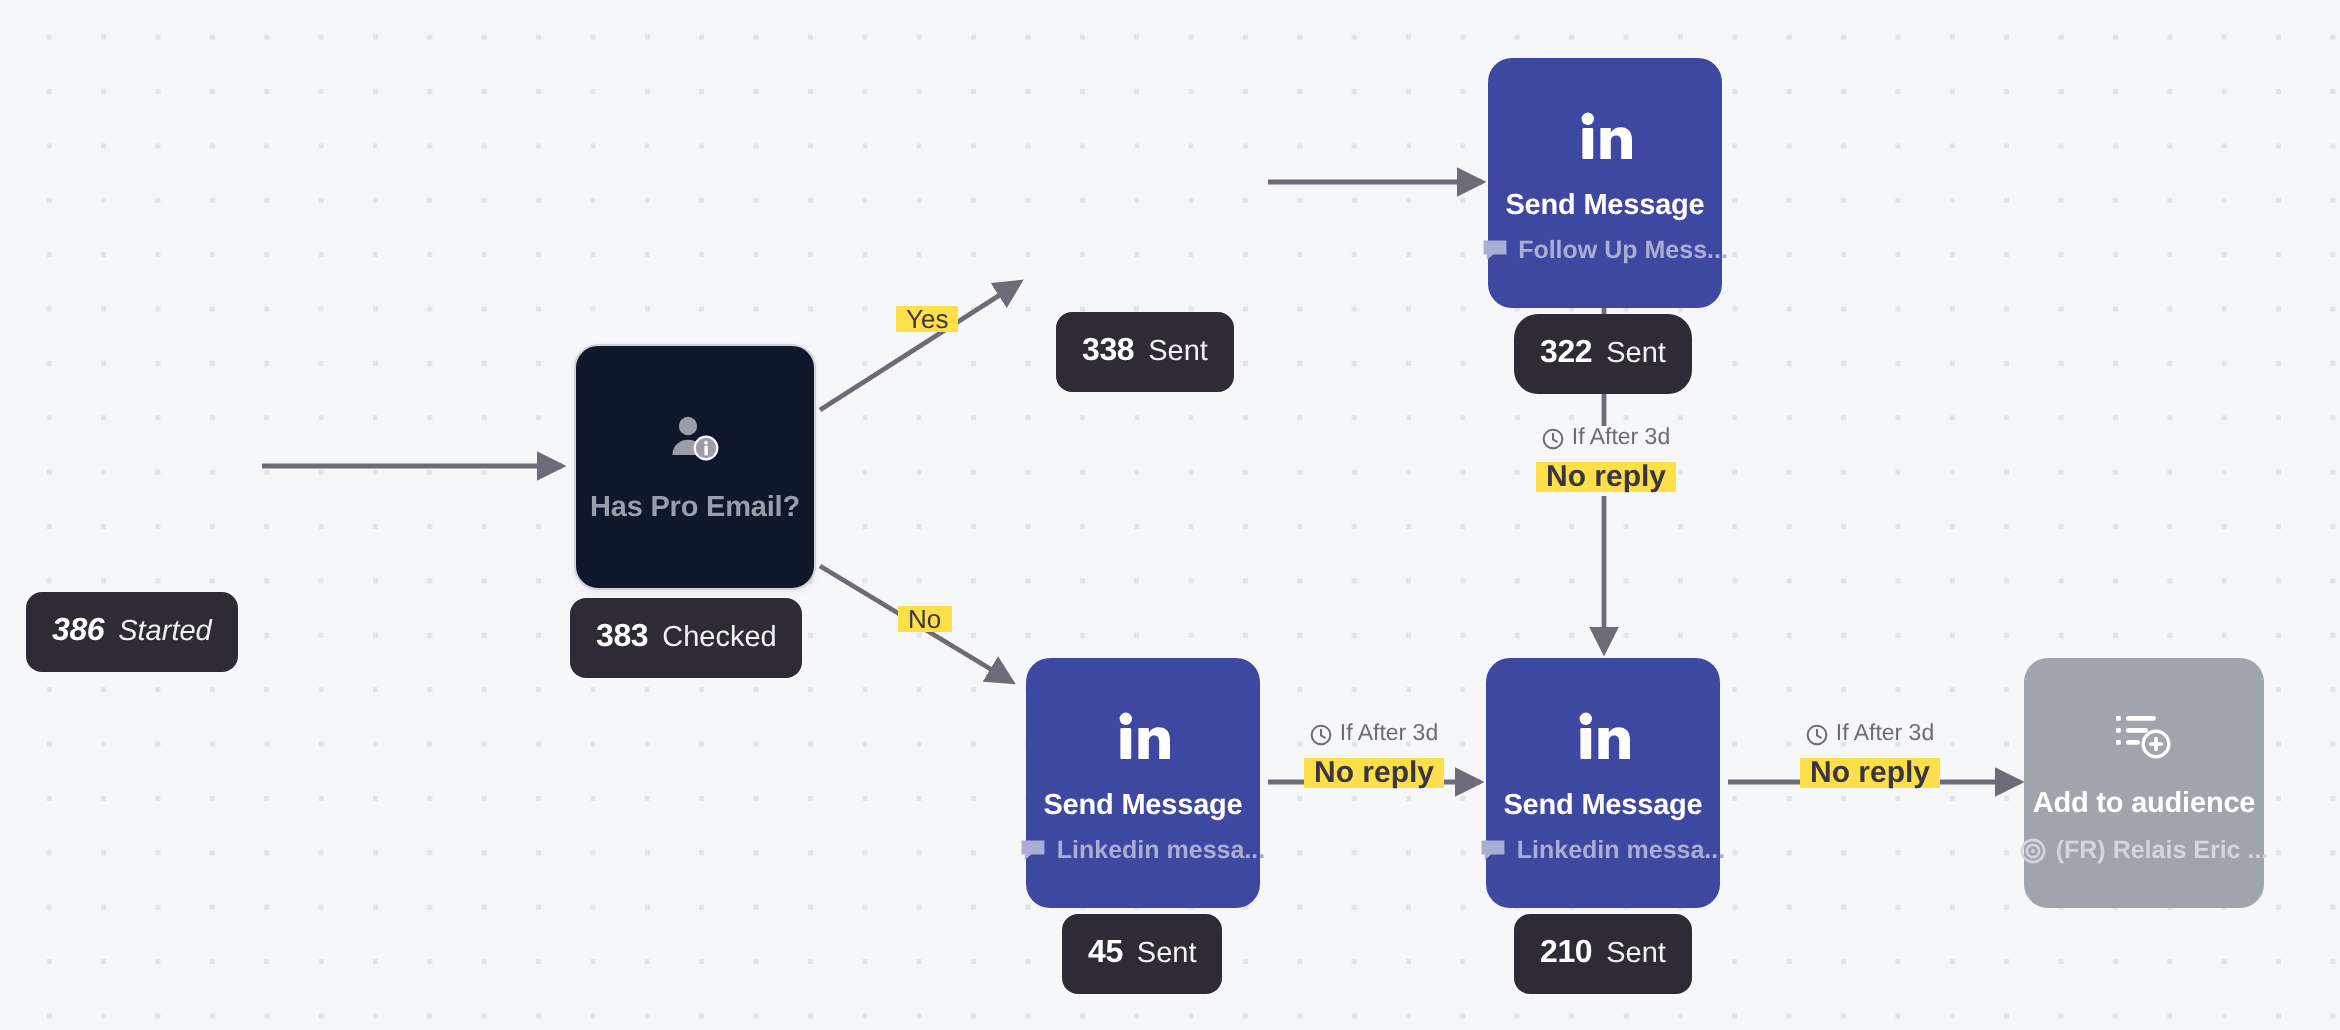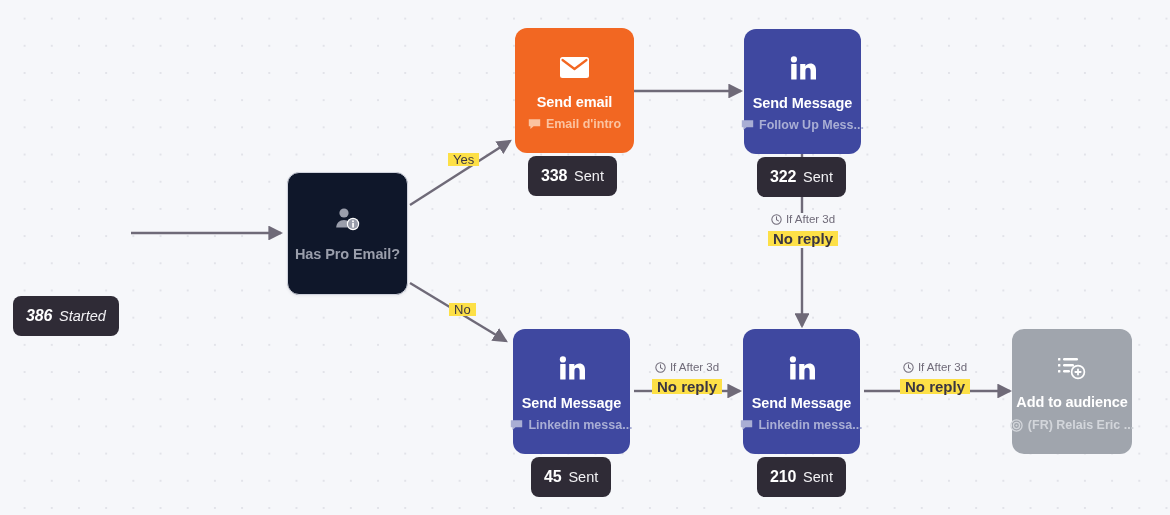--- a/index.html
+++ b/index.html
@@ -200,36 +200,25 @@
         <circle cx="10" cy="6" r="4.6" fill="#9a9eab"></circle>
         <path d="M2.2 20.5 c0-4.6 3.5-7.6 7.8-7.6 c4.3 0 7.8 3 7.8 7.6 z" fill="#9a9eab"></path>
         <circle cx="19" cy="17" r="6.2" fill="#ffffff"></circle>
         <circle cx="19" cy="17" r="5.1" fill="#9a9eab"></circle>
         <circle cx="19" cy="14.3" r="0.95" fill="#ffffff"></circle>
         <rect x="18.2" y="15.8" width="1.7" height="5" rx="0.7" fill="#ffffff"></rect>
       </svg>
     </span>
     <span class="ntitle">Has Pro Email?</span>
   </div>
-
-  <div class="node node-orange" style="left:515px; top:28px; width:119px; height:125px;">
-    <span class="nicon">
-      <svg width="31" height="23" viewBox="0 0 31 23">
-        <rect x="1" y="1" width="29" height="21" rx="2.5" fill="#ffffff"></rect>
-        <path d="M3.5 4 L15.5 13 L27.5 4" stroke="#f26722" stroke-width="2.2" fill="none" stroke-linecap="round" stroke-linejoin="round"></path>
-      </svg>
-    </span>
-    <span class="ntitle">Send email</span>
-    <span class="nsub">
-      <svg width="13" height="12" viewBox="0 0 13 12">
-        <path d="M0.8 1.2 h11.4 v7 h-6.6 l-3.2 2.8 v-2.8 h-1.6 z" fill="#fbc3a0"></path>
-      </svg>
-      <span>Email d'intro</span>
-    </span>
-  </div>
+  <div class="badge" style="left:285px; top:299px;">
+    <span class="bnum">383</span>
+    <span class="blabel">Checked</span>
+  </div>
+
   <div class="badge" style="left:528px; top:156px;">
     <span class="bnum">338</span>
     <span class="blabel">Sent</span>
   </div>
 
   <div class="node node-indigo" style="left:744px; top:29px; width:117px; height:125px;">
     <span class="nicon">
       <svg width="28" height="26" viewBox="0 0 28 26">
         <rect x="2.2" y="8" width="5.4" height="15.5" rx="0.6" fill="#ffffff"></rect>
         <circle cx="4.9" cy="3.4" r="3.1" fill="#ffffff"></circle>
@@ -238,21 +227,21 @@
       </svg>
     </span>
     <span class="ntitle">Send Message</span>
     <span class="nsub">
       <svg width="13" height="12" viewBox="0 0 13 12">
         <path d="M0.8 1.2 h11.4 v7 h-6.6 l-3.2 2.8 v-2.8 h-1.6 z" fill="#a9aed4"></path>
       </svg>
       <span>Follow Up Mess...</span>
     </span>
   </div>
-  <div class="badge" style="left:757px; top:157px;">
+  <div class="badge" style="left:757px; top:157px;border-radius:12px;">
     <span class="bnum">322</span>
     <span class="blabel">Sent</span>
   </div>
 
   <div class="node node-indigo" style="left:513px; top:329px; width:117px; height:125px;">
     <span class="nicon">
       <svg width="28" height="26" viewBox="0 0 28 26">
         <rect x="2.2" y="8" width="5.4" height="15.5" rx="0.6" fill="#ffffff"></rect>
         <circle cx="4.9" cy="3.4" r="3.1" fill="#ffffff"></circle>
         <path d="M11.2 8 h5.2 v2.2 c1.1-1.7 2.9-2.6 5-2.6 c3.6 0 5.6 2.3 5.6 6.3 v9.6 h-5.4 v-8.6

